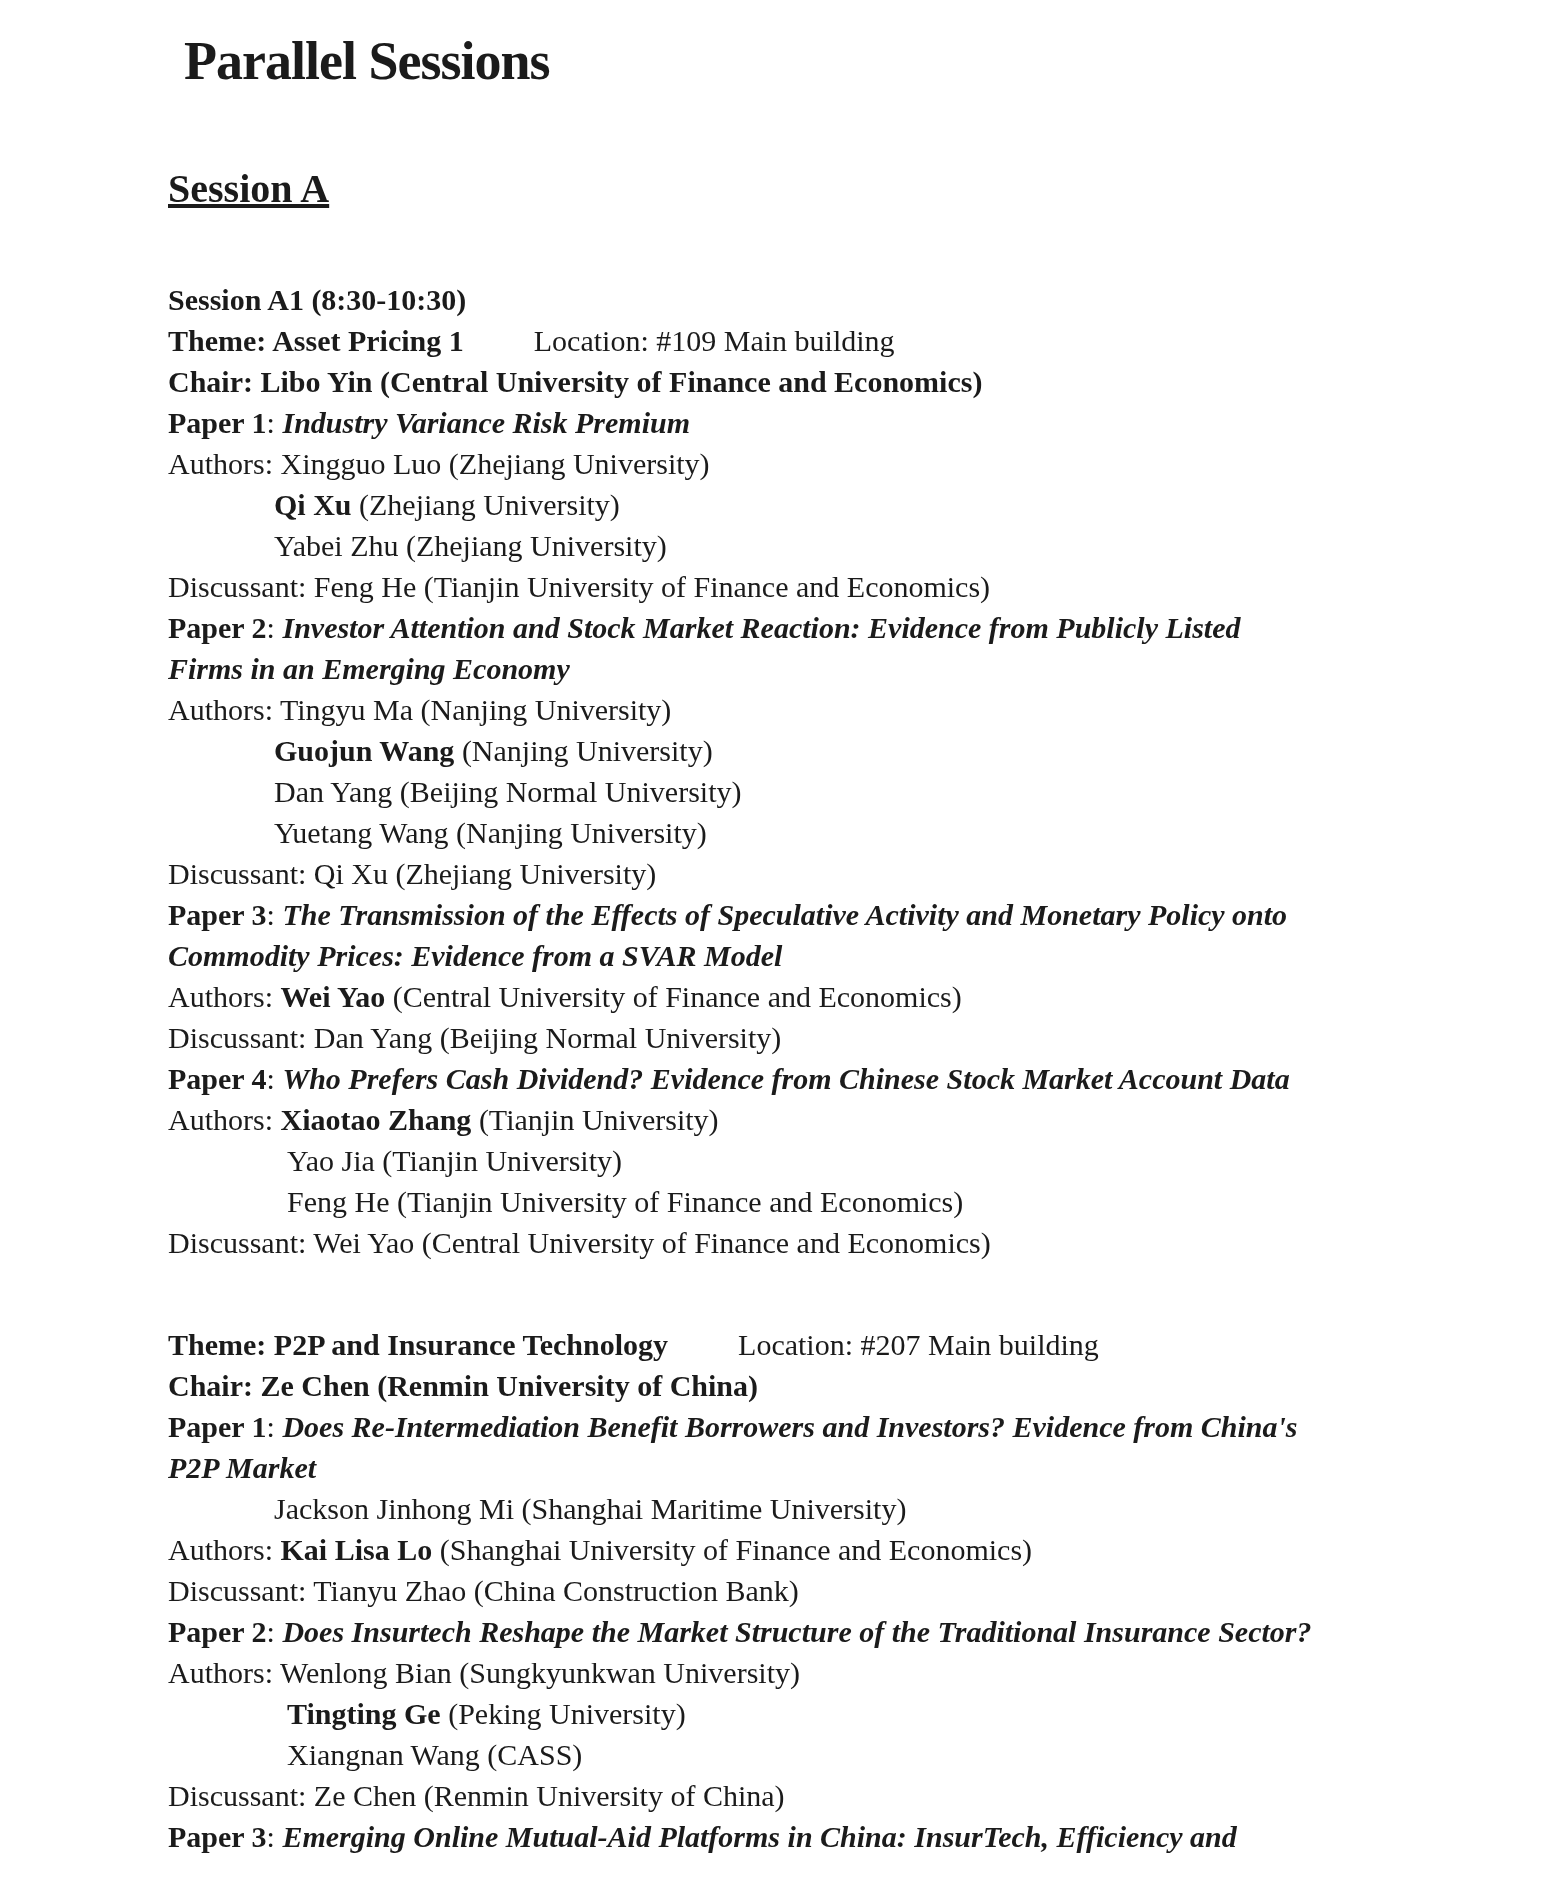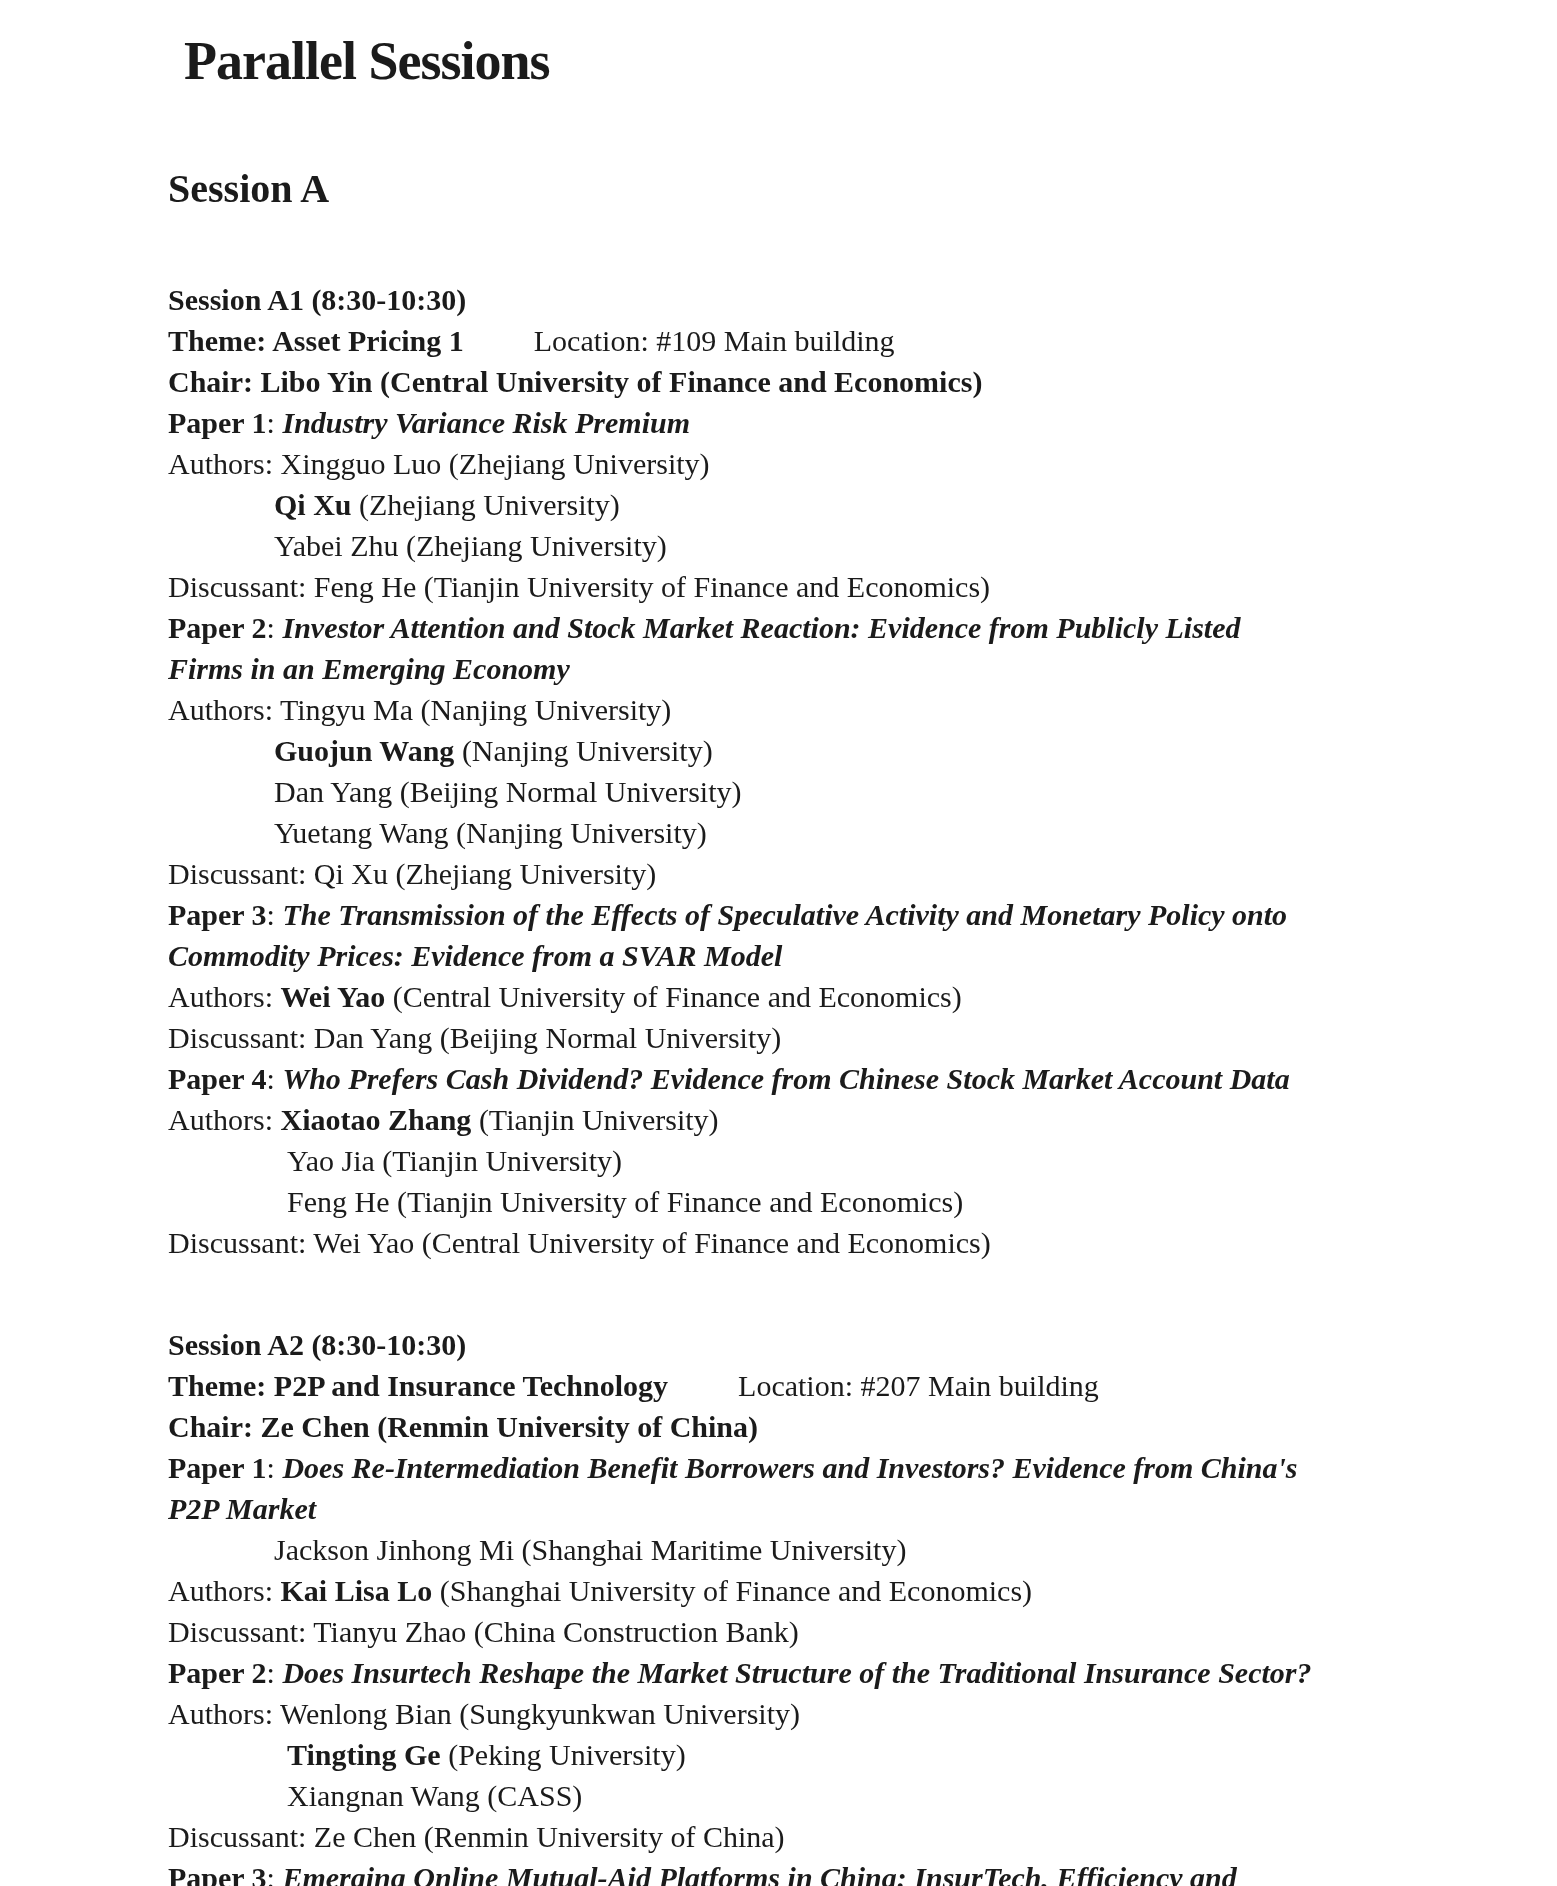--- a/index.html
+++ b/index.html
@@ -22,20 +22,21 @@
     line-height: 62px;
     font-weight: 700;
     letter-spacing: -1px;
     margin: 16px;
   }
   .section-heading {
     font-size: 40px;
     line-height: 50px;
     font-weight: 700;
     margin: 72px 0 0 0;
+    text-decoration: underline;
   }
   .body-start { margin-top: 65px; }
   .line {
     font-size: 30px;
     line-height: 41px;
     margin: 0;
     white-space: nowrap;
   }
   .b  { font-weight: 700; }
   .pt { font-weight: 700; font-style: italic; }
@@ -111,21 +112,20 @@
     </p>
     <p class="line ind2">
       <span>Feng He</span><span> (Tianjin University of Finance and Economics)</span>
     </p>
     <p class="line">Discussant: Wei Yao (Central University of Finance and Economics)</p>
   </div>
 
   <div class="session-gap"></div>
 
   <div>
-    <p class="line b">Session A2 (8:30-10:30)</p>
     <p class="line">
       <span class="b">Theme: P2P and Insurance Technology</span><span class="loc">Location: #207 Main building</span>
     </p>
     <p class="line b">Chair: Ze Chen (Renmin University of China)</p>
 
     <p class="line">
       <span class="b">Paper 1</span><span>: </span><span class="pt">Does Re-Intermediation Benefit Borrowers and Investors? Evidence from China's</span>
     </p>
     <p class="line pt">P2P Market</p>
     <p class="line ind">

